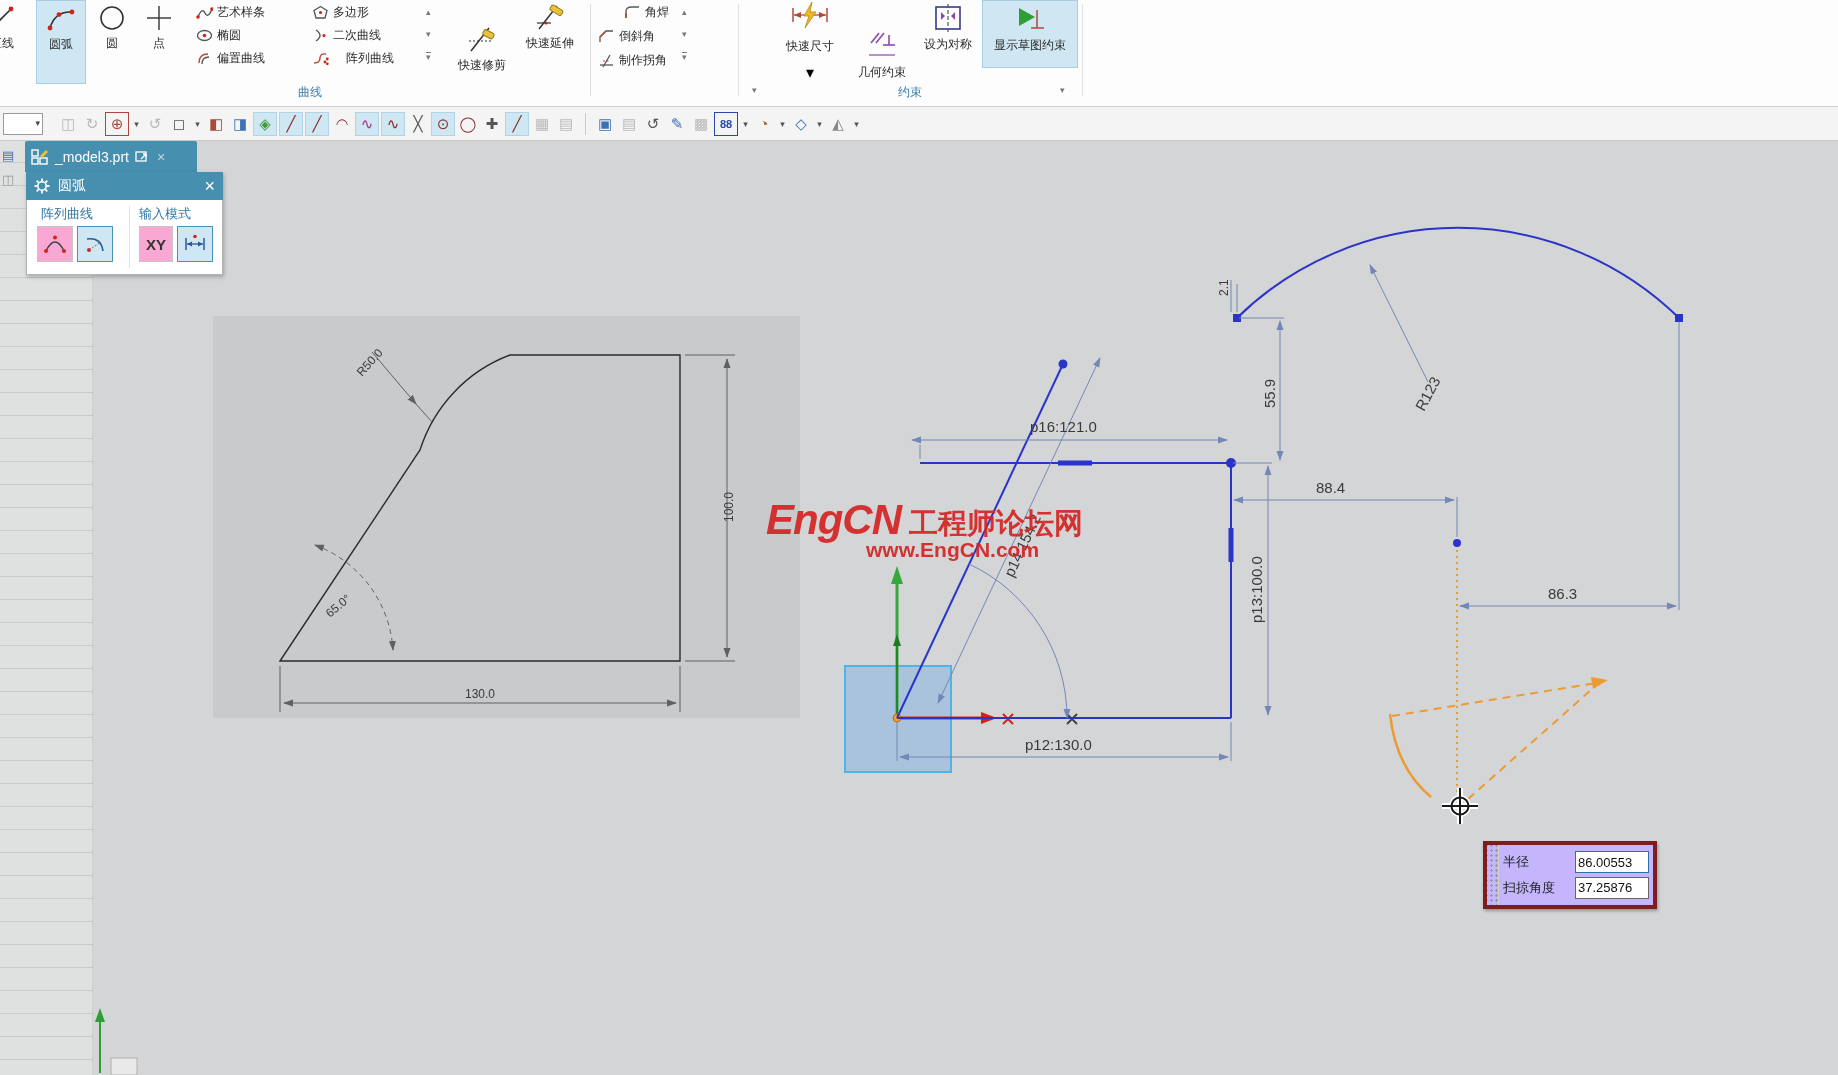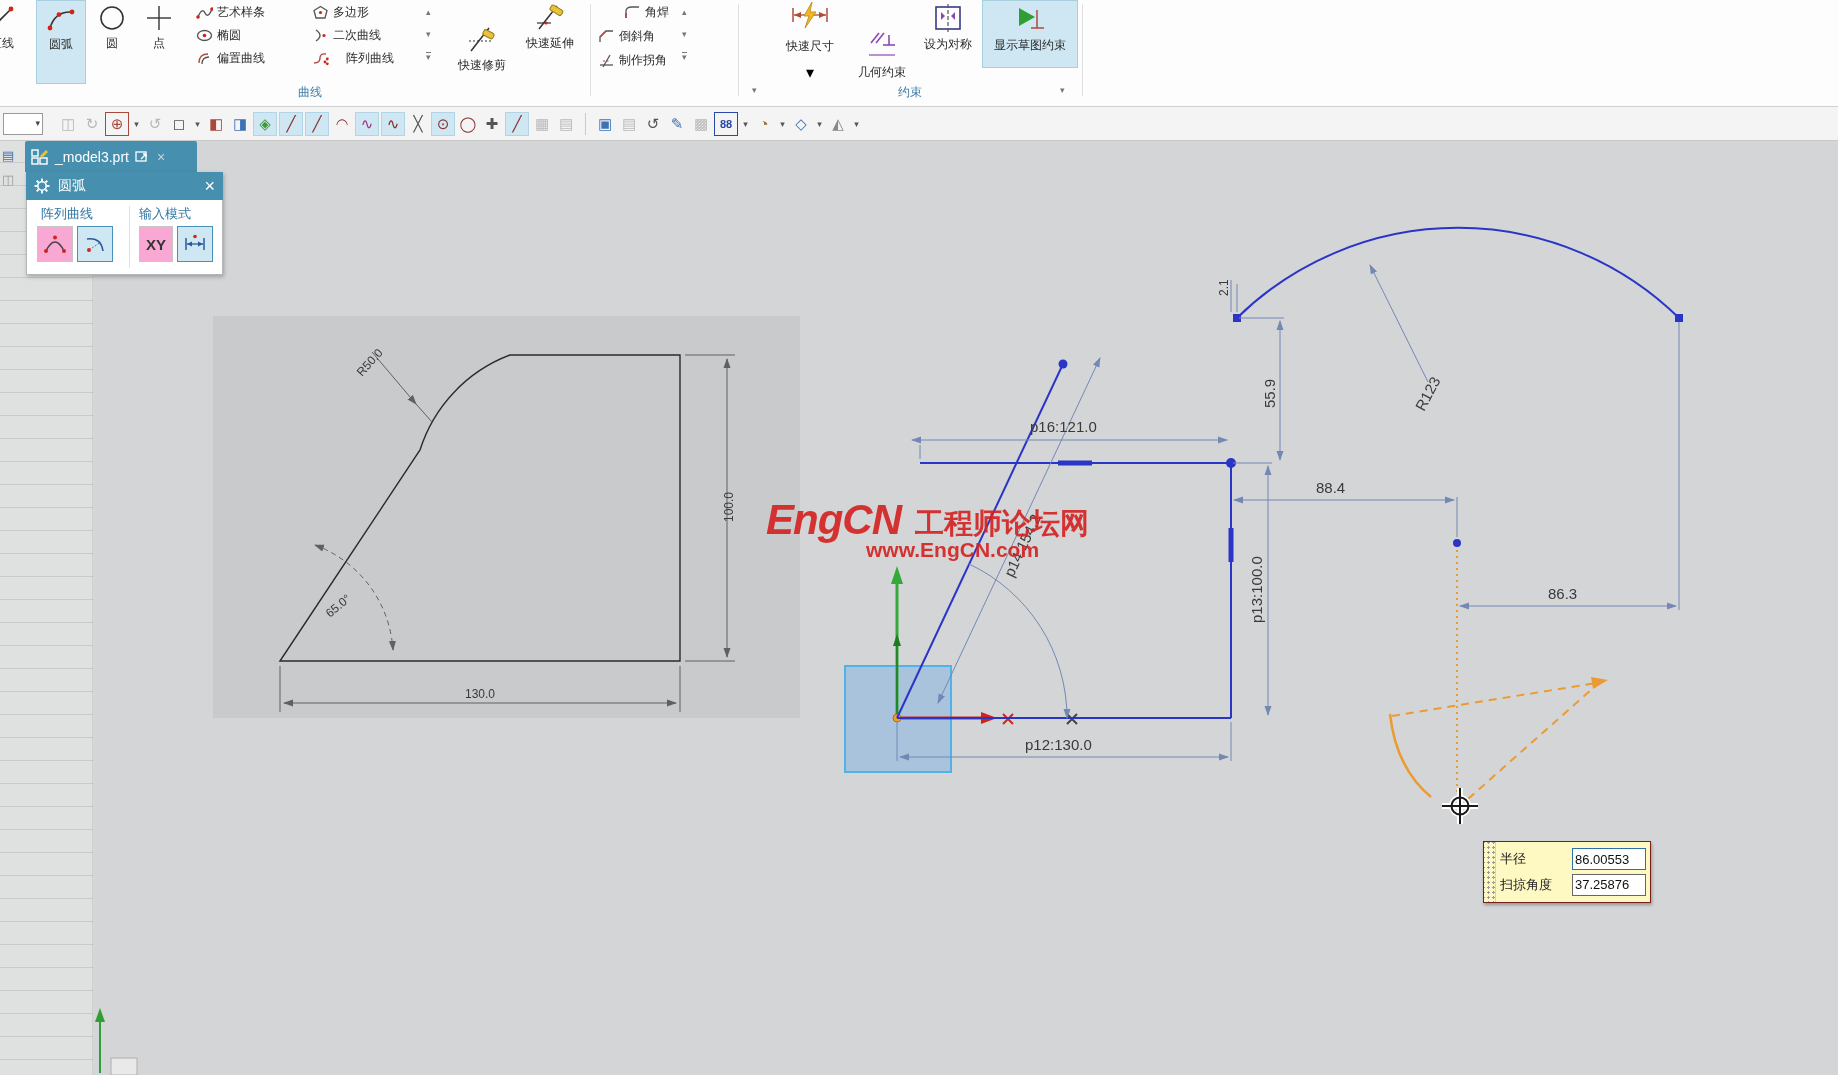--- a/index.html
+++ b/index.html
@@ -51,34 +51,34 @@
   #dlg-header .dlg-close{color:#fff;font-size:18px;line-height:18px;cursor:default;}
   #dlg-body{position:relative;height:74px;background:#fff;border:1px solid #b5b5b5;border-top:none;}
   .dlg-sec-label{position:absolute;top:5px;font-size:13px;color:#2e77a3;}
   .dlg-div{position:absolute;left:102px;top:6px;bottom:6px;width:1px;background:#e2e2e2;}
   .dlg-btn{position:absolute;top:26px;width:36px;height:36px;background:#f9a8d4;border:1px solid #c6c6c6;
      display:flex;align-items:center;justify-content:center;box-sizing:border-box;cursor:default;}
   .dlg-btn.active{background:#cfe7f2;border:1px solid #4a90b8;}
   .dlg-btn .xy{font-size:15px;font-weight:bold;color:#333;}
 
   
-  #inputbox{position:absolute;left:1483px;top:841px;width:166px;height:60px;background:#fef9c3;
-     border:1px solid #7f1d1d;z-index:6;box-shadow:1px 2px 3px rgba(0,0,0,.3);display:flex;}
+  #inputbox{position:absolute;left:1483px;top:841px;width:166px;height:60px;background:#c4b5fd;
+     border:4px solid #7f1d1d;z-index:6;box-shadow:1px 2px 3px rgba(0,0,0,.3);display:flex;}
   #ib-handle{width:11px;border-right:1px solid #d0d0d0;
      background-image:radial-gradient(#9a9a9a 1px, transparent 1.2px);background-size:5px 5px;background-position:2px 3px;}
   #ib-rows{flex:1;display:flex;flex-direction:column;justify-content:space-evenly;padding:3px 4px;}
   .ib-row{display:flex;align-items:center;gap:4px;}
   .ib-label{font-size:13px;color:#222;flex:1;white-space:nowrap;}
   .ib-input{width:68px;height:20px;background:#fff;border:1px solid #666;font-size:13px;color:#111;
      display:flex;align-items:center;padding:0 2px;overflow:hidden;white-space:nowrap;}
   .ib-input.focus{border:1px solid #2f6fa8;}
 
   
   #watermark{position:absolute;left:766px;top:500px;z-index:2;color:#d42424;opacity:.92;pointer-events:none;}
-  #watermark .wm-line1{display:flex;align-items:flex-end;gap:14px;}
+  #watermark .wm-line1{display:flex;align-items:flex-end;gap:8px;}
   #watermark .wm-logo{font-size:42px;font-weight:bold;font-style:italic;letter-spacing:-1px;line-height:40px;}
   #watermark .wm-cn{font-size:29px;font-weight:bold;line-height:34px;}
   #watermark .wm-url{font-size:21px;font-weight:bold;margin-left:100px;margin-top:-2px;}
 
   #gfx{position:absolute;left:0;top:0;z-index:1;}
   .dimtext{font-family:"Liberation Sans",sans-serif;fill:#3a3a3a;}
 </style>
 </head>
 <body>
 

